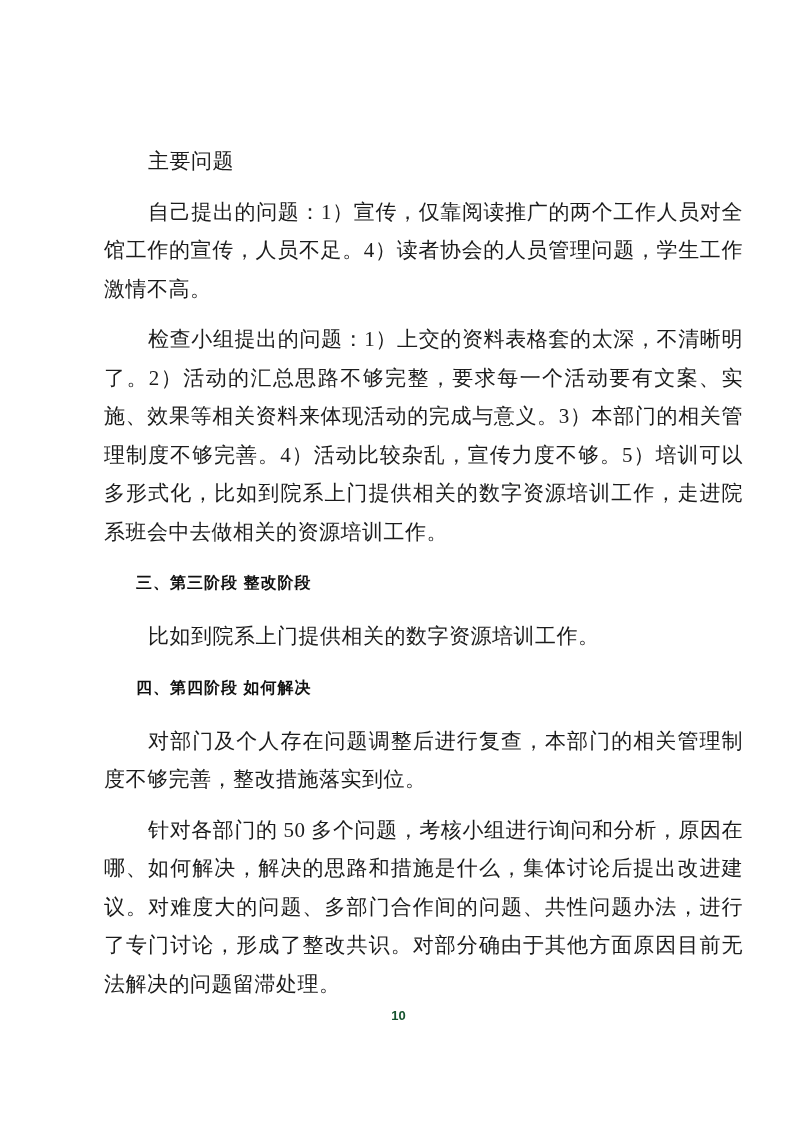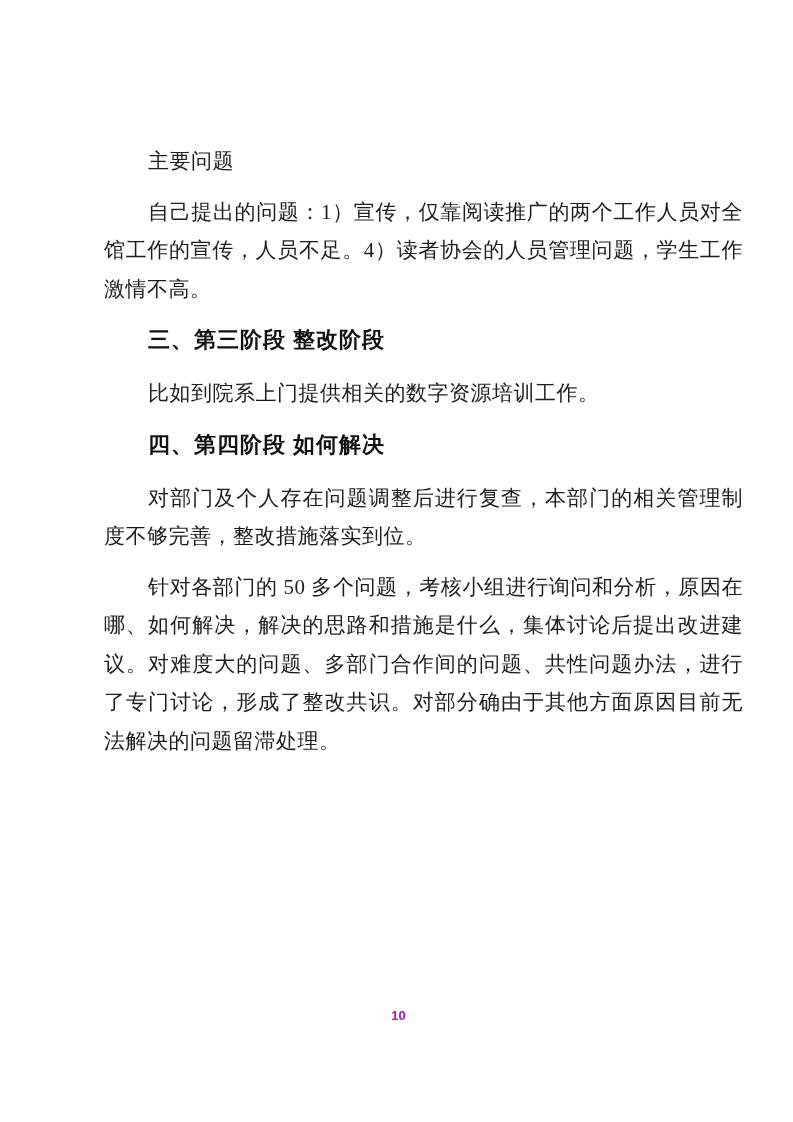--- a/index.html
+++ b/index.html
@@ -24,48 +24,49 @@
     line-height: 38.5px;
     text-align: justify;
     text-justify: inter-ideograph;
     text-indent: 2.1em;
     letter-spacing: 0.5px;
     font-weight: 400;
   }
   .section-heading {
     margin: 0 0 14px 0;
     font-family: "Liberation Sans", "DejaVu Sans", sans-serif;
-    font-size: 22px;
+    font-size: 16px;
     line-height: 40px;
     font-weight: 700;
     color: #111111;
     text-indent: 2.0em;
     letter-spacing: 1px;
   }
   .page-footer {
     position: absolute;
     top: 1008px;
     left: 4px;
     right: 0;
     text-align: center;
     font-family: "Liberation Sans", "DejaVu Sans", sans-serif;
     font-size: 13px;
     font-weight: 700;
-    color: #a21caf;
+    color: #14532d;
   }
 </style>
 </head>
 <body>
 
 <div class="page">
 
   <p class="body-para">主要问题</p>
 
   <p class="body-para">自己提出的问题：1）宣传，仅靠阅读推广的两个工作人员对全馆工作的宣传，人员不足。4）读者协会的人员管理问题，学生工作激情不高。</p>
 
+  <p class="body-para">检查小组提出的问题：1）上交的资料表格套的太深，不清晰明了。2）活动的汇总思路不够完整，要求每一个活动要有文案、实施、效果等相关资料来体现活动的完成与意义。3）本部门的相关管理制度不够完善。4）活动比较杂乱，宣传力度不够。5）培训可以多形式化，比如到院系上门提供相关的数字资源培训工作，走进院系班会中去做相关的资源培训工作。</p>
 
   <h2 class="section-heading">三、第三阶段 整改阶段</h2>
 
   <p class="body-para">比如到院系上门提供相关的数字资源培训工作。</p>
 
   <h2 class="section-heading">四、第四阶段 如何解决</h2>
 
   <p class="body-para">对部门及个人存在问题调整后进行复查，本部门的相关管理制度不够完善，整改措施落实到位。</p>
 
   <p class="body-para">针对各部门的 50 多个问题，考核小组进行询问和分析，原因在哪、如何解决，解决的思路和措施是什么，集体讨论后提出改进建议。对难度大的问题、多部门合作间的问题、共性问题办法，进行了专门讨论，形成了整改共识。对部分确由于其他方面原因目前无法解决的问题留滞处理。</p>

